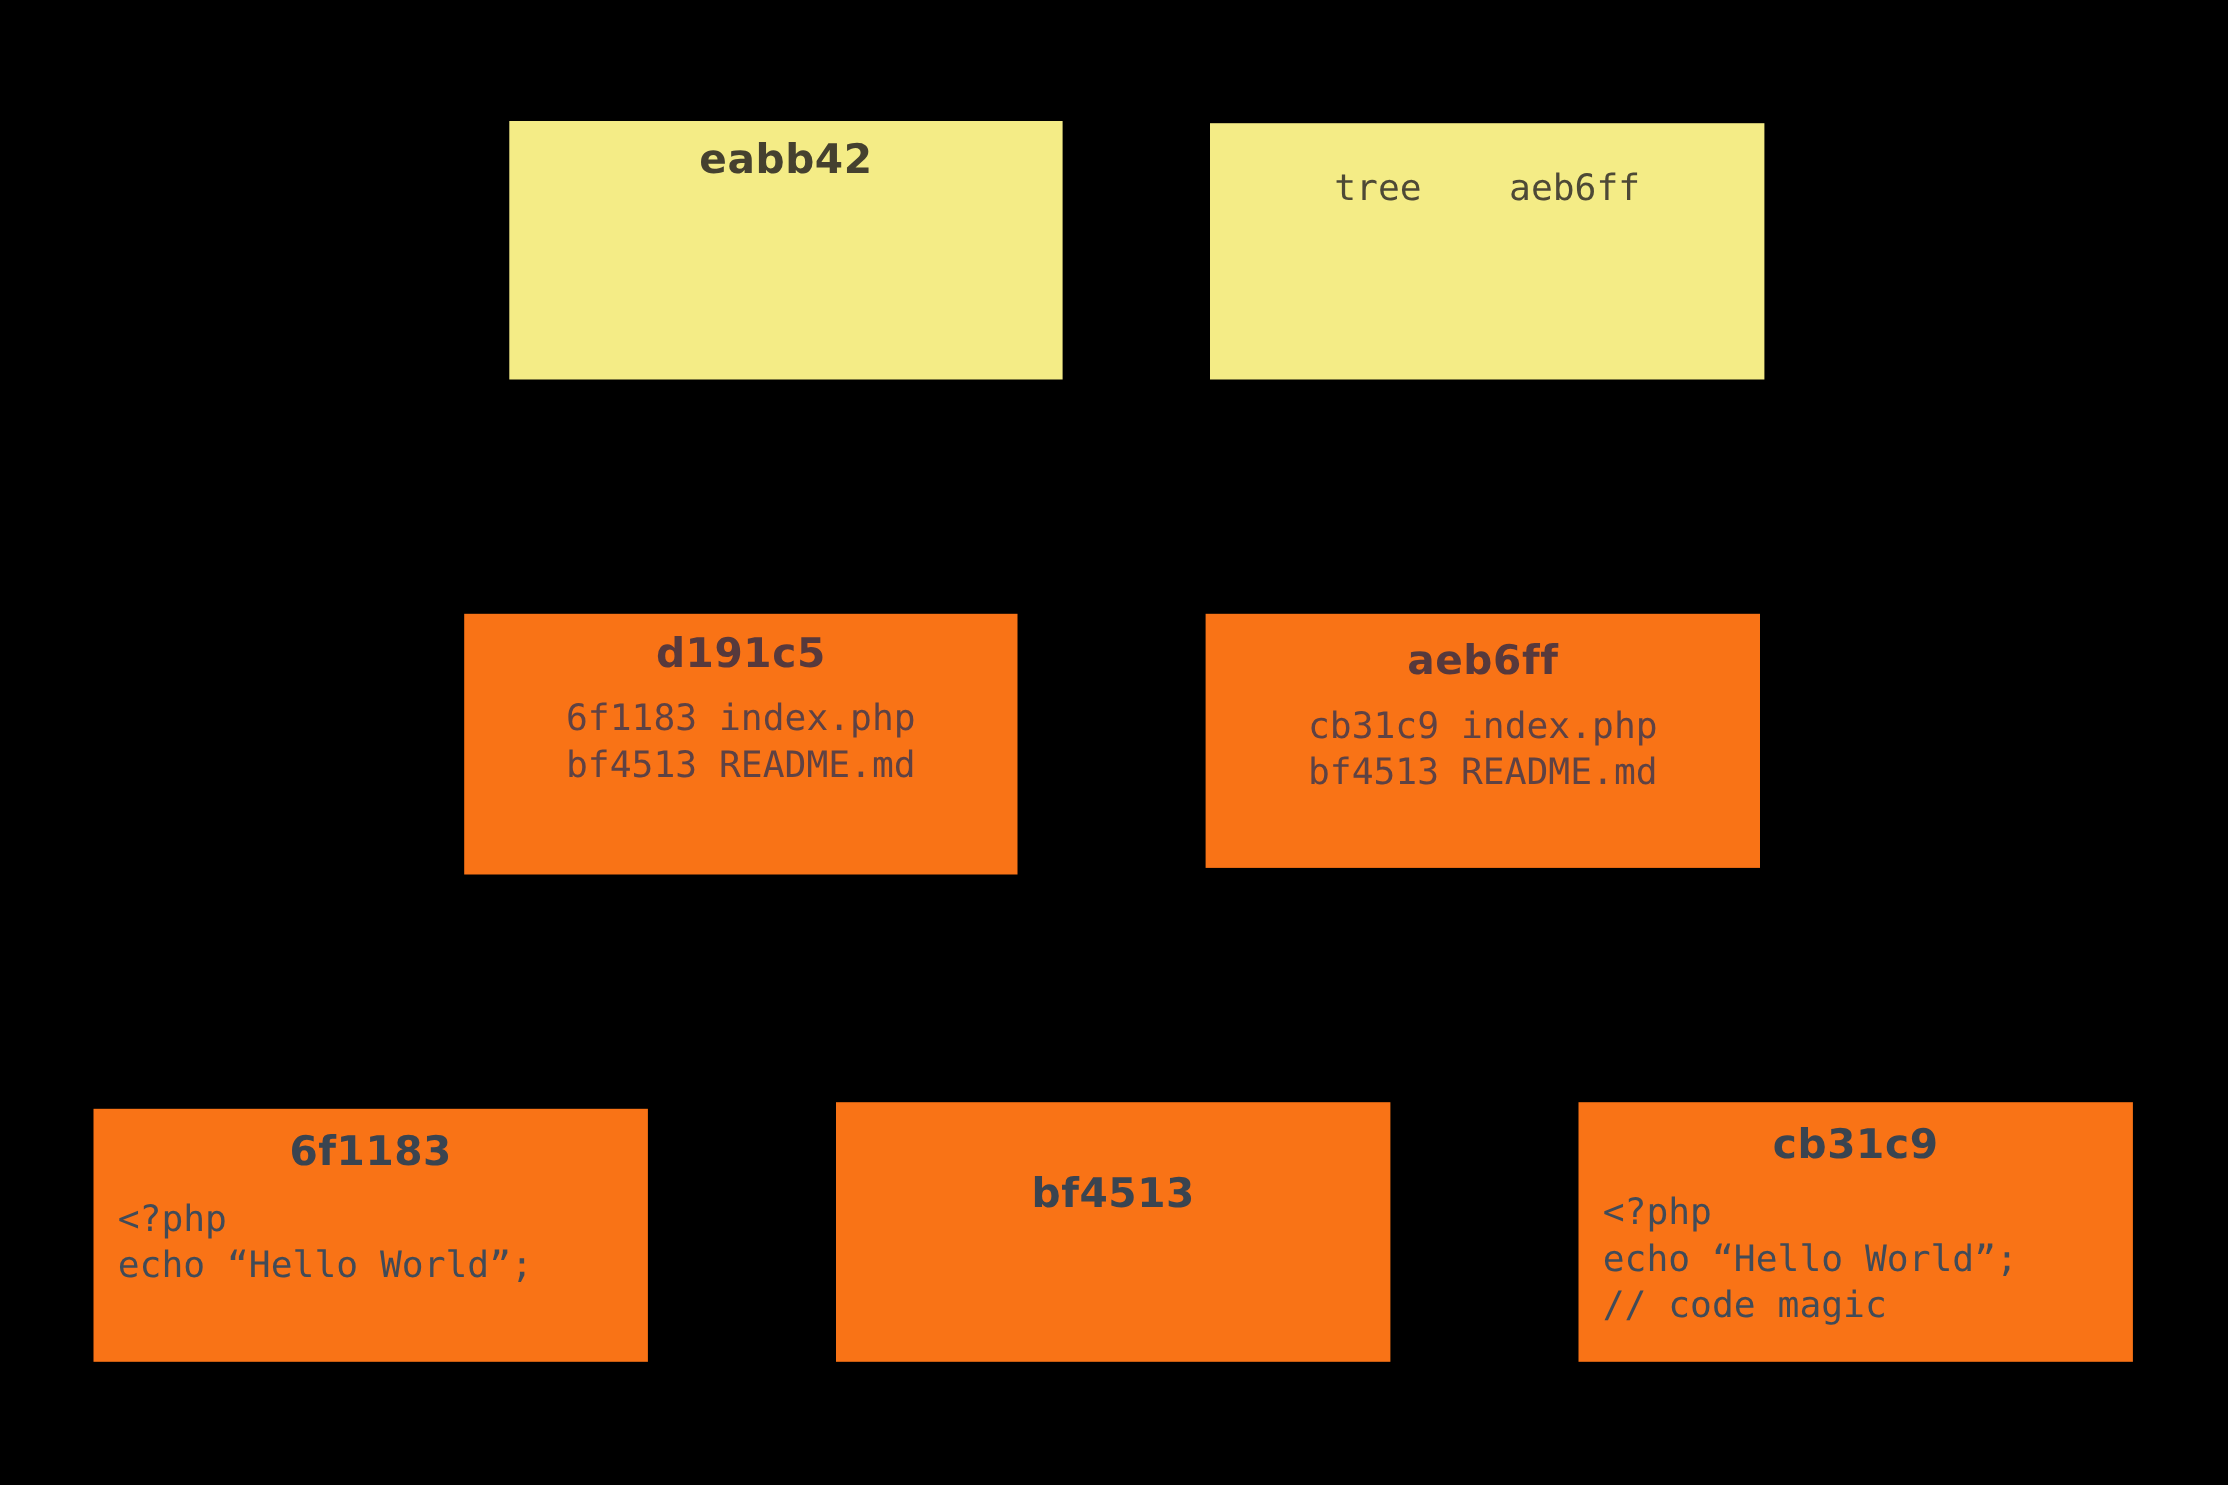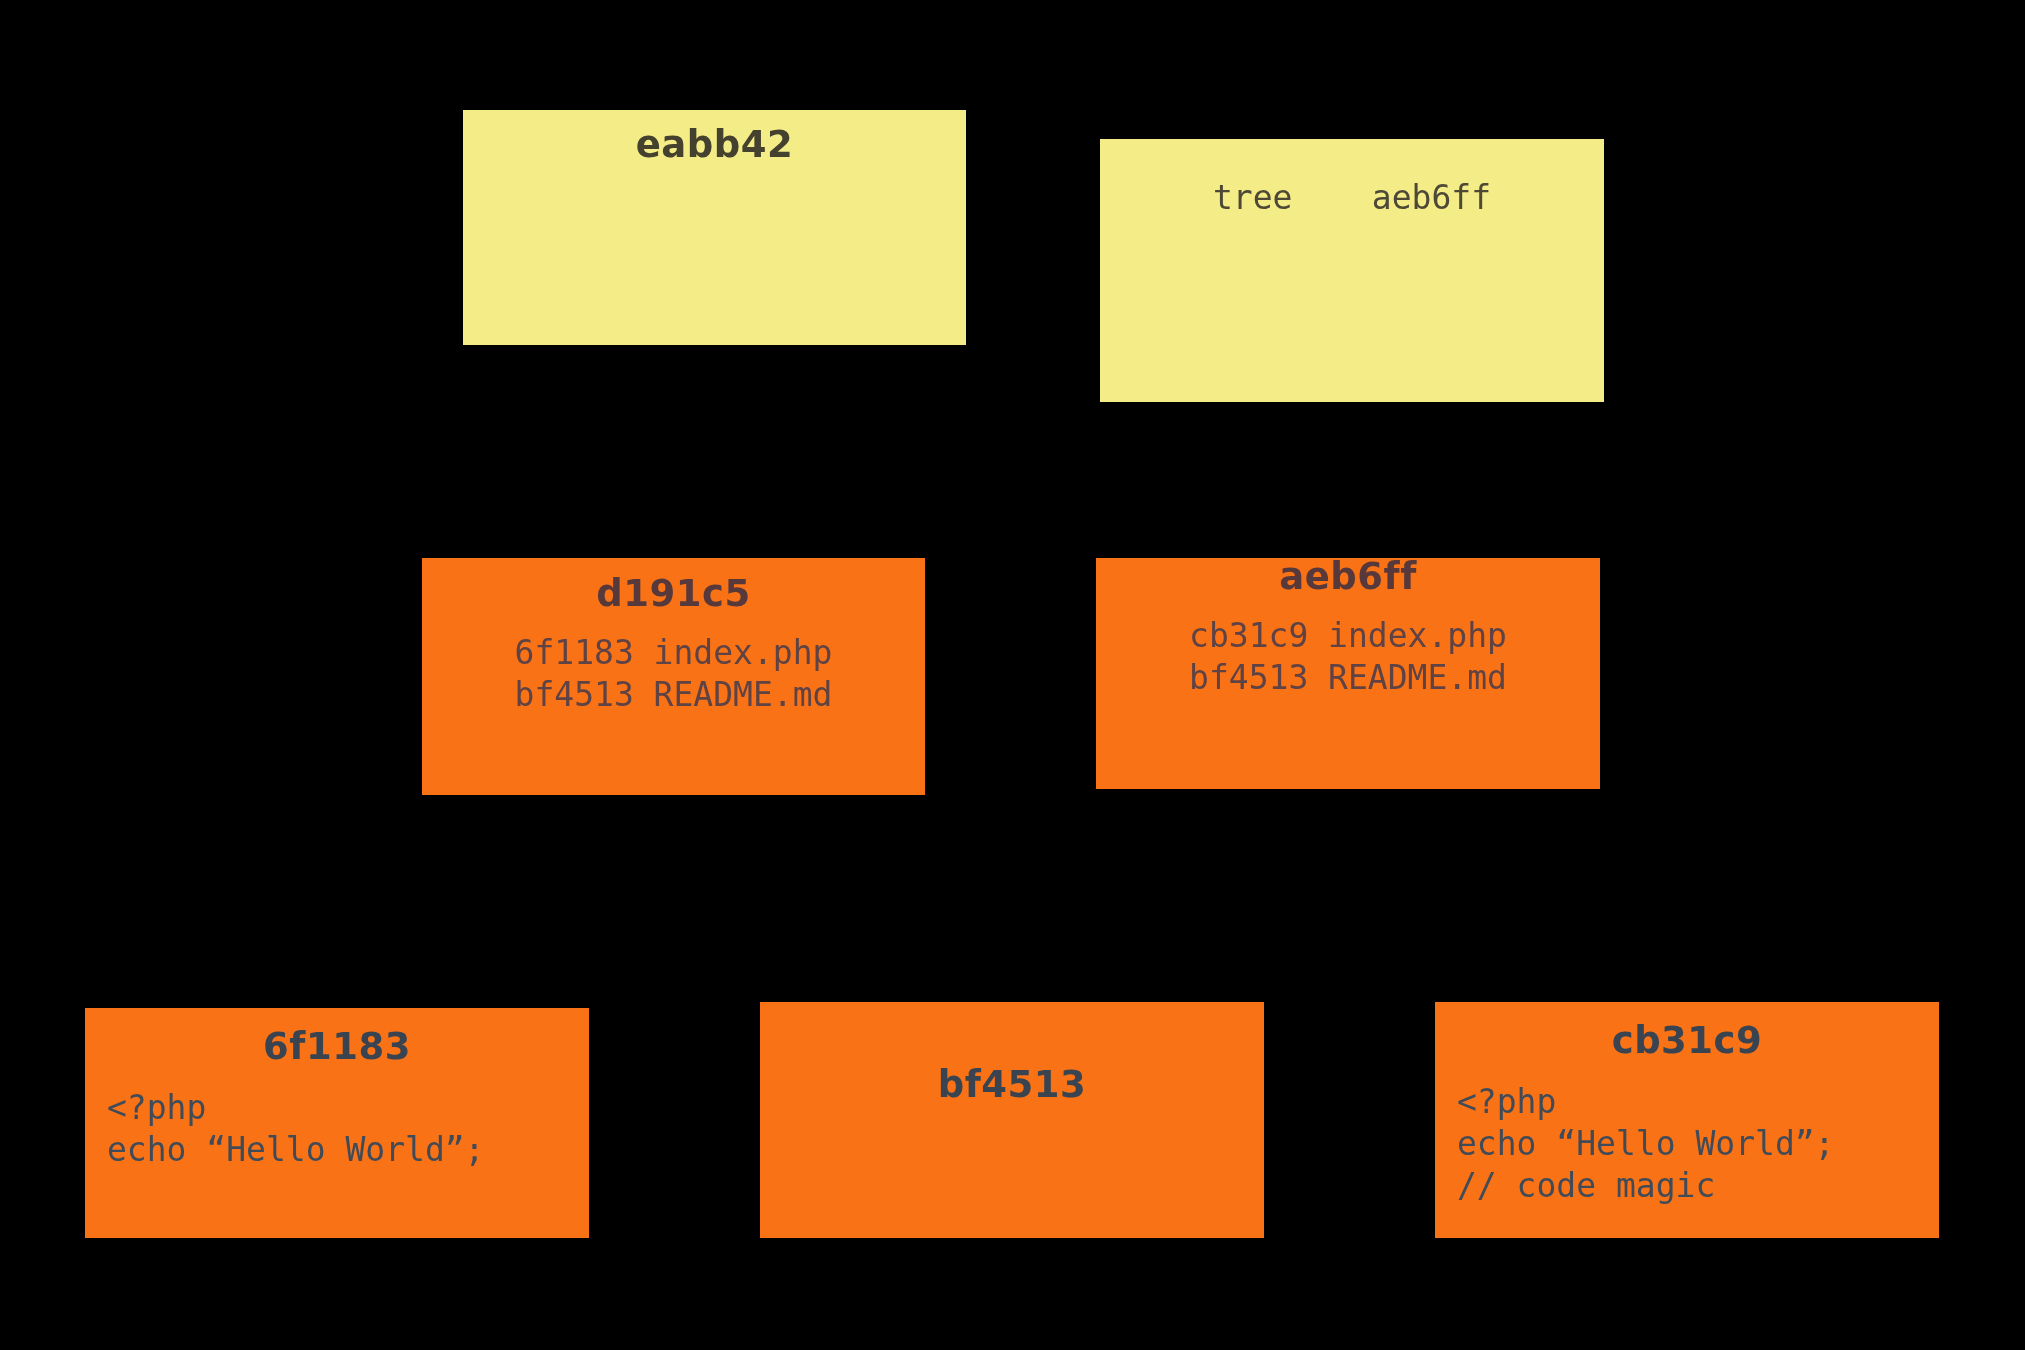--- a/index.html
+++ b/index.html
@@ -62,42 +62,42 @@
   
   .blob {
     background: #f97316;
     color: #3d4754;
   }
   .blob .node-title { color: #3a4450; }
   .blob .node-body  { color: #414b58; }
 
   
   #node-commit-eabb42 { left: 425px;  top: 110px; width: 503px; height: 235px; margin-left: 38px; }
-  #node-commit-aeb6ff { left: 1100px; top: 112px; width: 504px; height: 263px; margin-top: 27px; }
+  #node-commit-aeb6ff { left: 1100px; top: 112px; width: 504px; height: 233px; }
 
   
   #node-tree-d191c5 { left: 422px;  top: 558px; width: 503px; height: 237px; }
   #node-tree-aeb6ff { left: 1096px; top: 558px; width: 504px; height: 231px; }
 
   
   #node-blob-6f1183 { left: 85px;   top: 1008px; width: 504px; height: 230px; }
   #node-blob-bf4513 { left: 760px;  top: 1002px; width: 504px; height: 236px; }
   #node-blob-cb31c9 { left: 1435px; top: 1002px; width: 504px; height: 236px; }
 
   
   #node-commit-eabb42 .node-title { padding-top: 16px; }
   #node-commit-eabb42 .node-body  { padding-top: 22px; }
 
   #node-commit-aeb6ff .node-title { padding-top: 16px; visibility: hidden; }
   #node-commit-aeb6ff .node-body  { padding-top: 22px; }
 
   #node-tree-d191c5 .node-title { padding-top: 17px; }
   #node-tree-d191c5 .node-body  { padding-top: 20px; }
 
-  #node-tree-aeb6ff .node-title { }
+  #node-tree-aeb6ff .node-title { padding-top: 24px; }
   #node-tree-aeb6ff .node-body  { padding-top: 20px; }
 
   #node-blob-6f1183 .node-title { padding-top: 20px; }
   #node-blob-6f1183 .node-body  { padding-top: 22px; padding-left: 22px; }
 
   #node-blob-bf4513 .node-title { padding-top: 20px; margin-top: 44px; }
   #node-blob-bf4513 .node-body  { padding-top: 22px; padding-left: 22px; }
 
   #node-blob-cb31c9 .node-title { padding-top: 20px; text-align: center; }
   #node-blob-cb31c9 .node-body  { padding-top: 22px; padding-left: 22px; }

